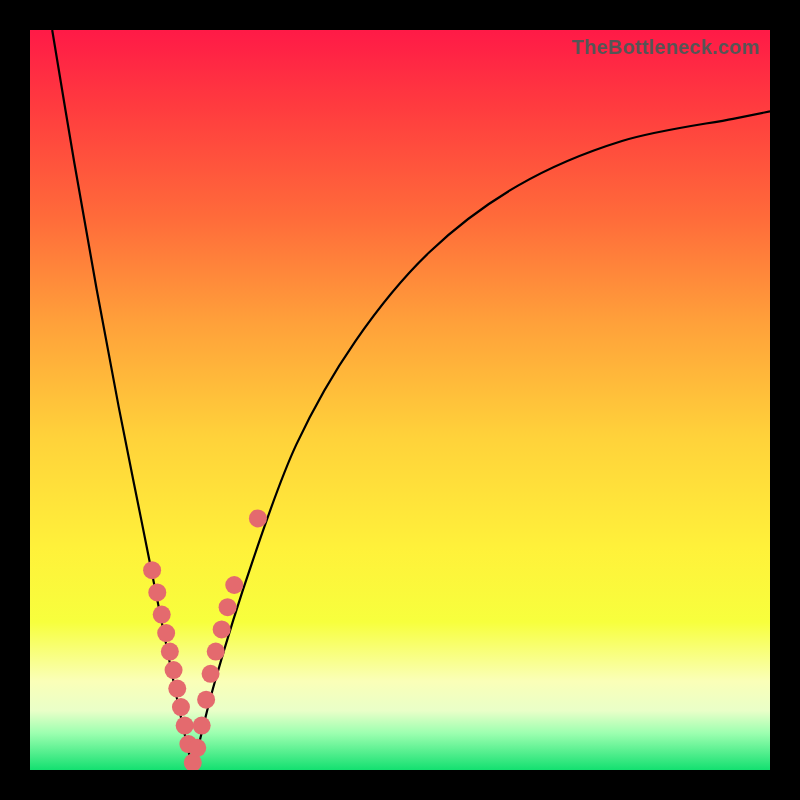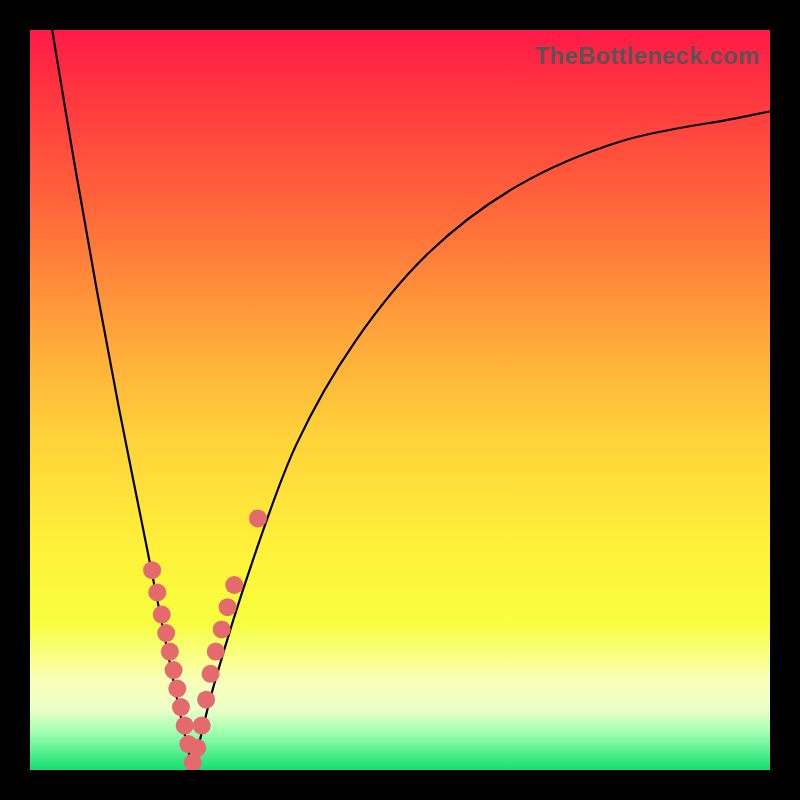--- a/index.html
+++ b/index.html
@@ -24,24 +24,24 @@
       #ffd23a 55%,
       #fff13a 70%,
       #f7ff3d 80%,
       #faffb8 88%,
       #e9ffc8 92%,
       #9dffb0 95%,
       #13e070 100%);
   }
   .watermark {
     position: absolute;
-    top: 12px;
+    top: 6px;
     right: 10px;
     font-family: Arial, Helvetica, sans-serif;
-    font-size: 24px;
+    font-size: 20px;
     font-weight: bold;
     color: #555;
     letter-spacing: 0.2px;
     user-select: none;
   }
   svg.curve {
     position: absolute;
     left: 0; top: 0;
     width: 740px; height: 740px;
   }

